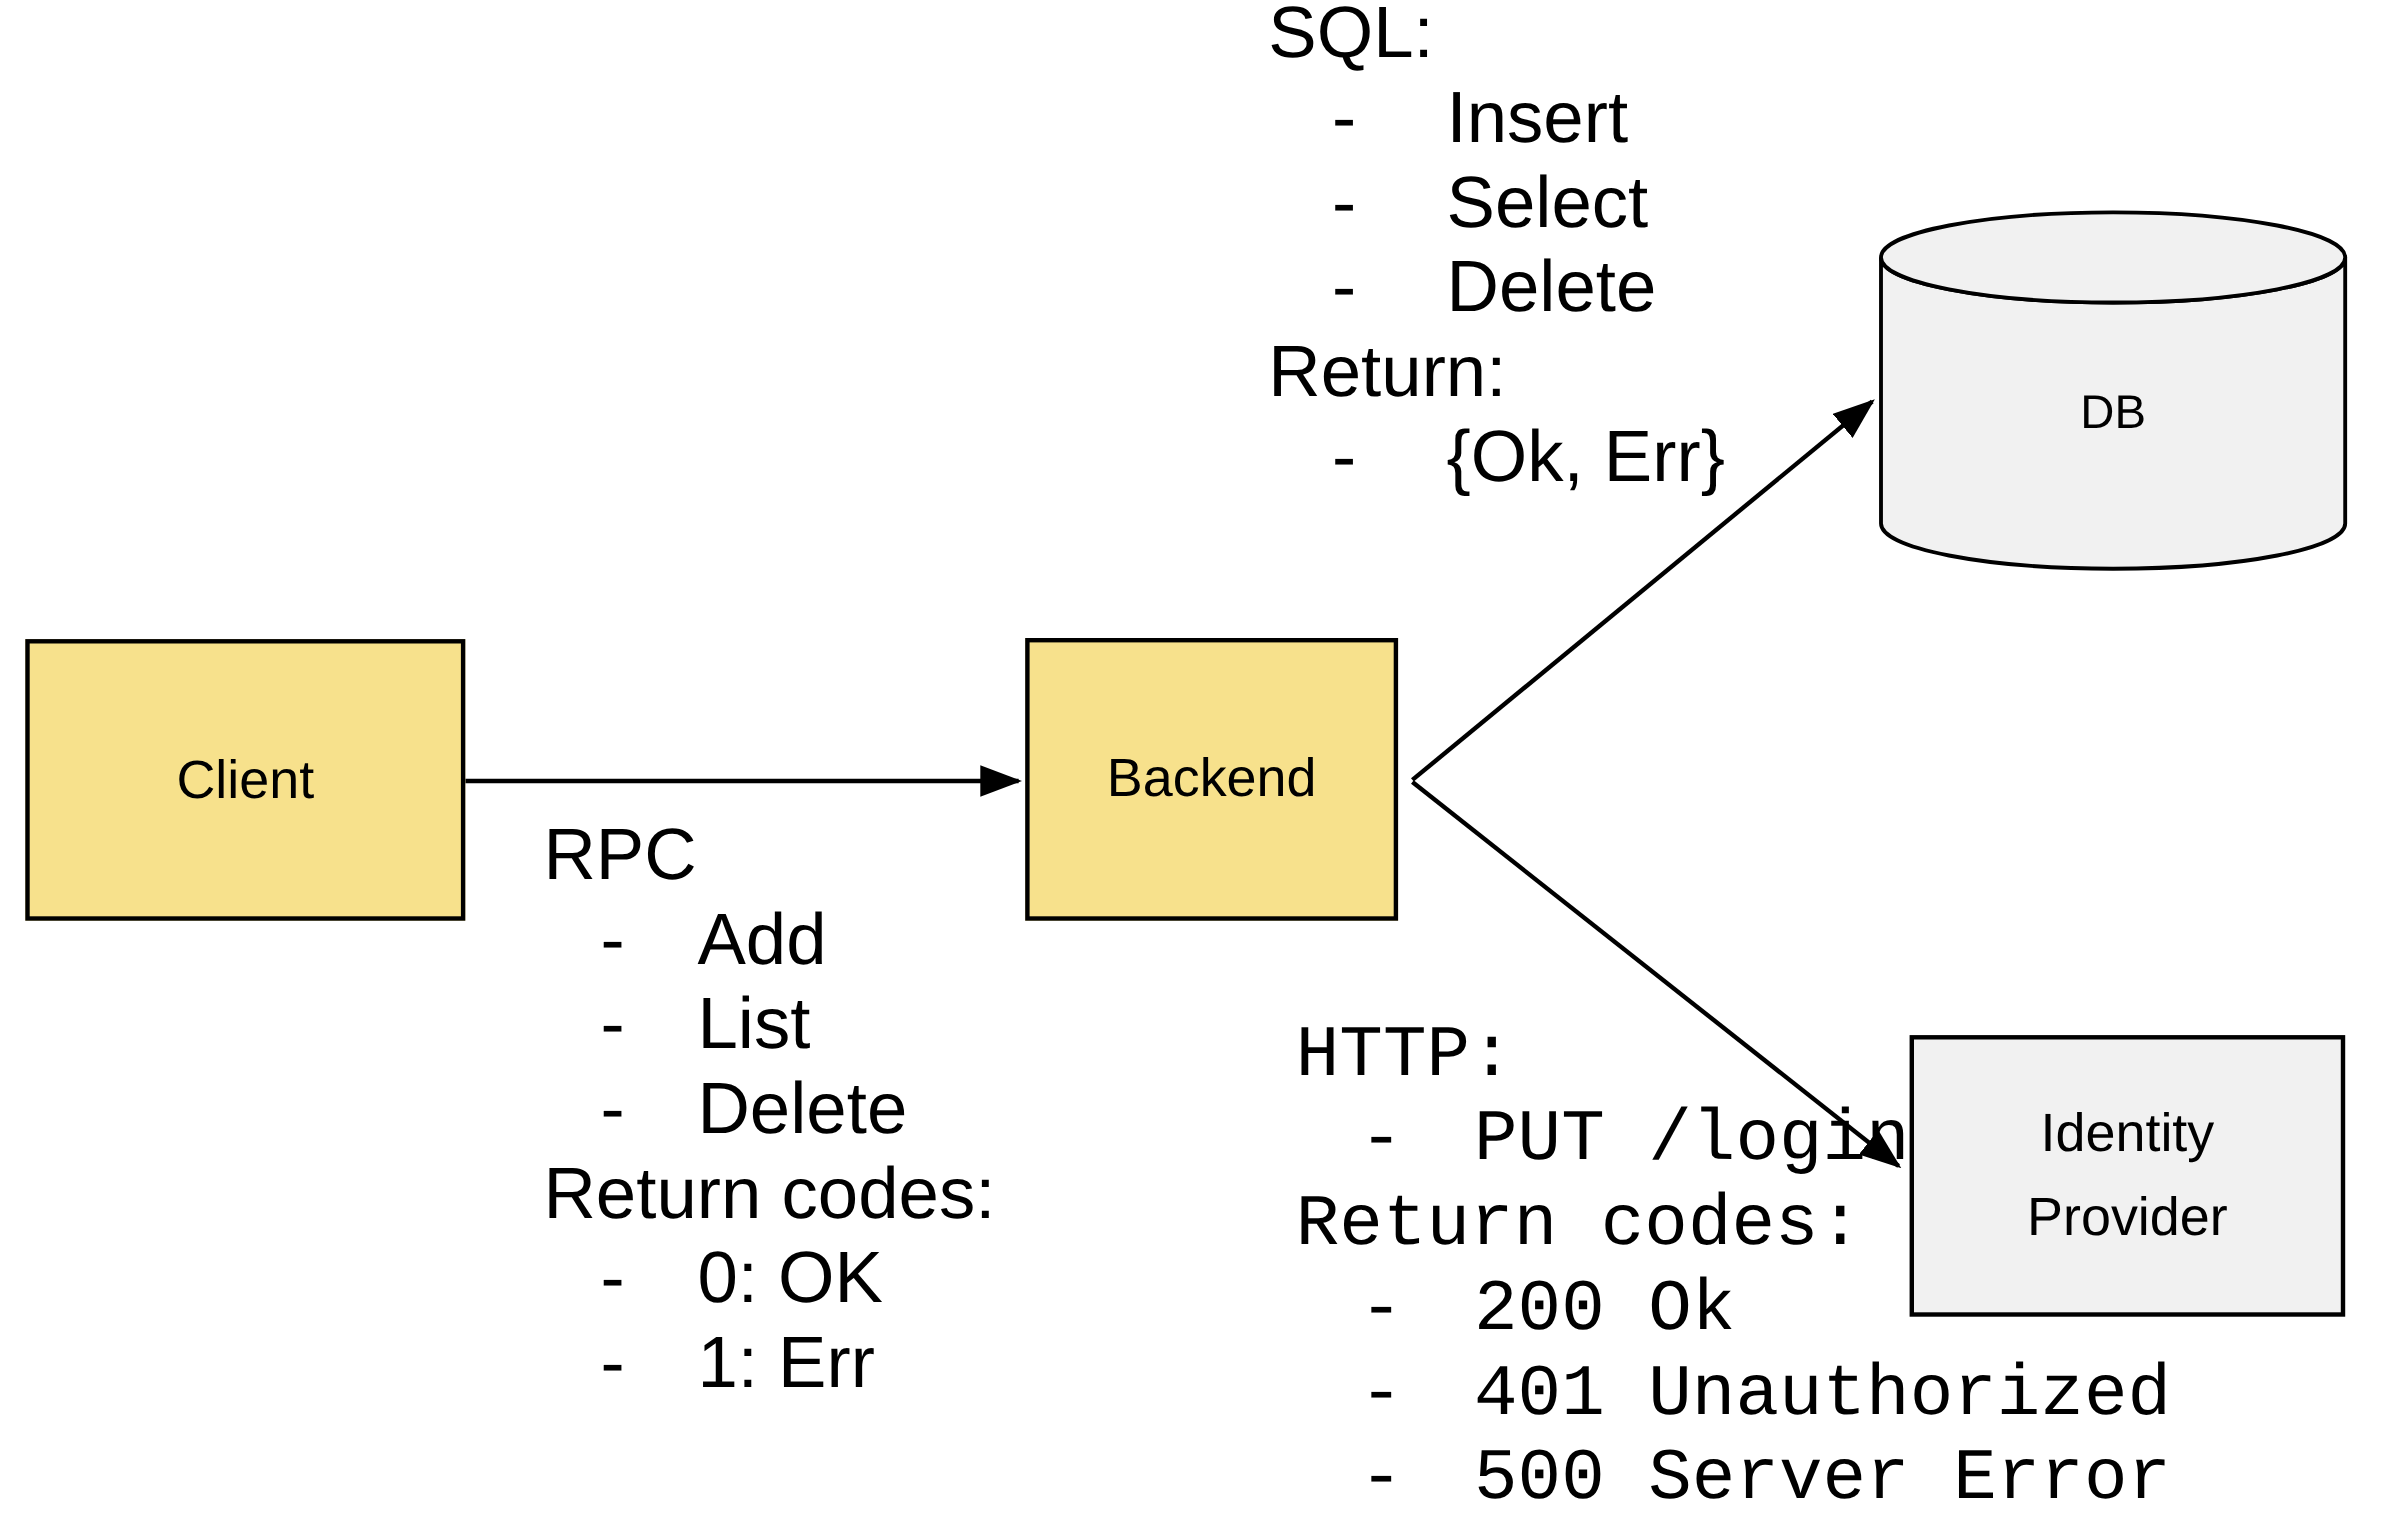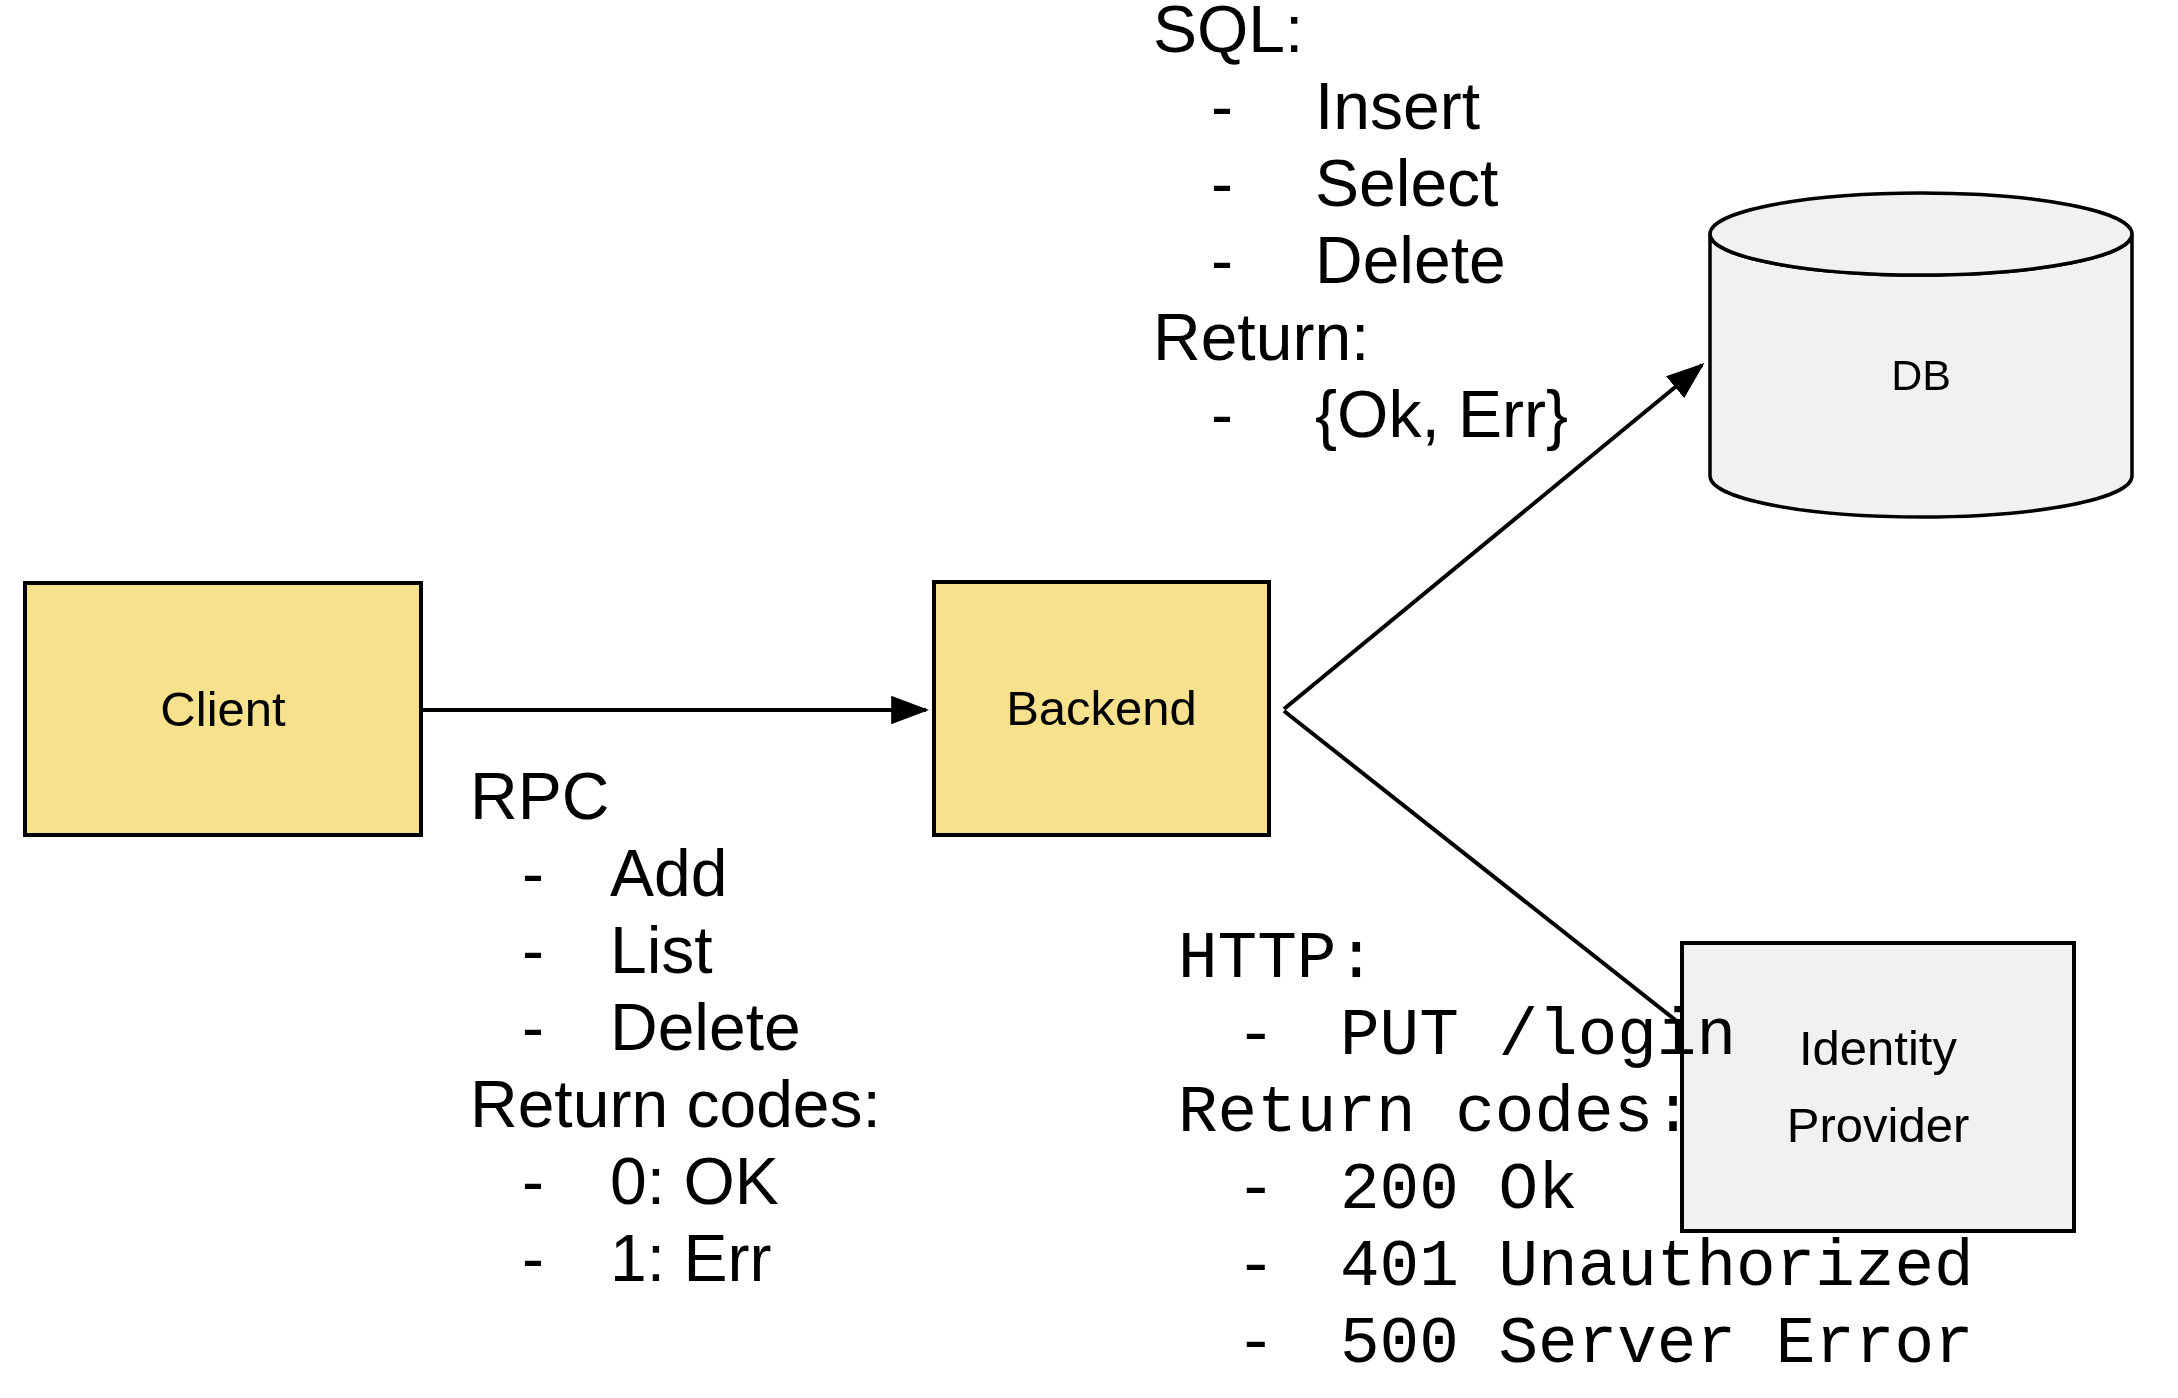--- a/index.html
+++ b/index.html
@@ -30,40 +30,40 @@
     align-items: center;
     justify-content: center;
     text-align: center;
     font-size: 49px;
     line-height: 77px;
   }
   .node.yellow { background: #f7e18c; }
   .node.gray   { background: #f1f1f1; }
   #node-client   { left: 23px;   top: 581px; width: 400px; height: 256px; }
   #node-backend  { left: 932px;  top: 580px; width: 339px; height: 257px; }
-  #node-idp      { left: 1680px; top: 941px; width: 396px; height: 292px; }
+  #node-idp      { left: 1736px; top: 941px; width: 396px; height: 256px; }
   #node-idp .node-label { width: 330px; }
   #db-label {
     position: absolute;
     left: 1710px; top: 236px;
     width: 422px; height: 278px;
     display: flex;
     align-items: center;
     justify-content: center;
     font-size: 43px;
     line-height: 77px;
   }
   .anno {
     position: absolute;
     font-size: 66px;
     line-height: 77px;
     white-space: nowrap;
   }
   #anno-sql  { left: 1153px; top: -9px;  }
-  #anno-rpc  { left: 470px;  top: 738px; margin-top: 20px; }
+  #anno-rpc  { left: 494px;  top: 738px; }
   #anno-http { left: 1178px; top: 921px; font-family: Liberation Mono, monospace; }
   .anno .item { display: flex; padding-left: 58px; }
   .anno .dash { display: inline-block; width: 104px; }
   #anno-rpc .item { padding-left: 52px; }
   #anno-rpc .dash { width: 88px; }
 </style>
 </head>
 <body>
 
 <div id="canvas">

